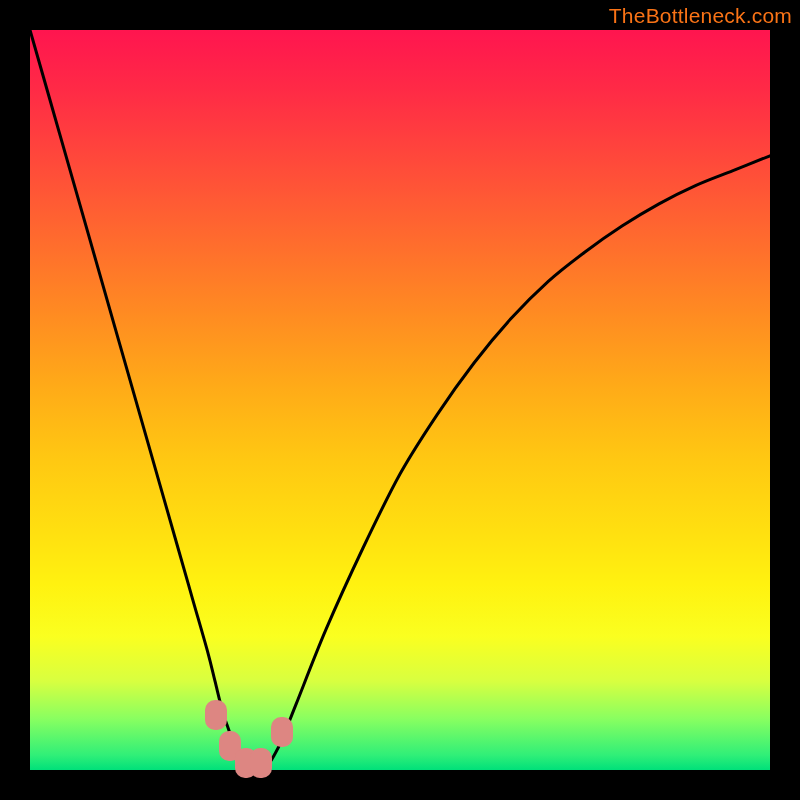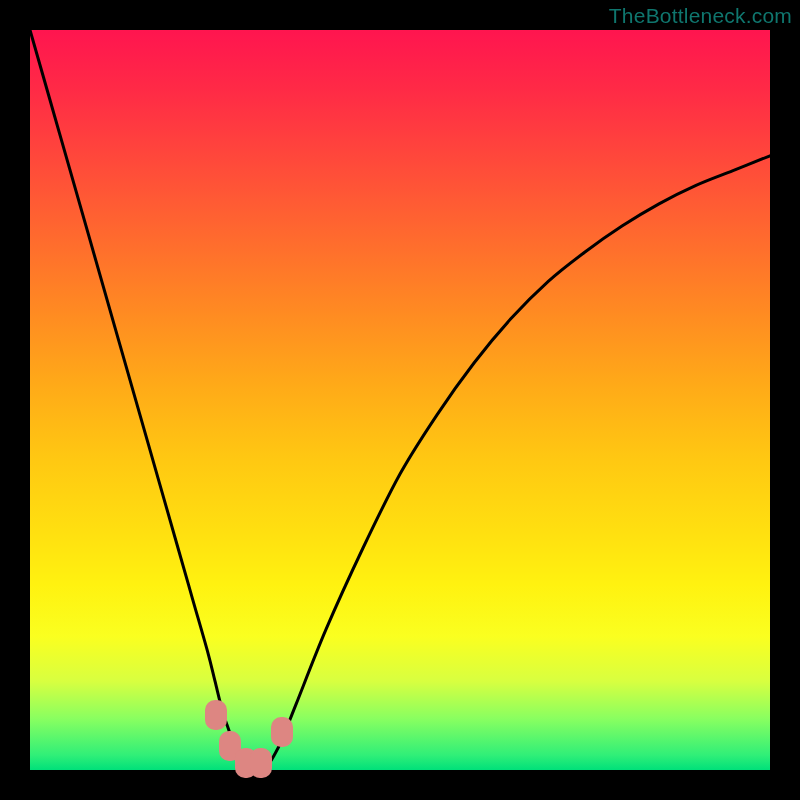--- a/index.html
+++ b/index.html
@@ -33,21 +33,21 @@
       #30ef78 98%,
       #00e07a 100%
     );
   }
   .watermark {
     position: absolute;
     top: 4px;
     right: 8px;
     font-family: Arial, Helvetica, sans-serif;
     font-size: 21px;
-    color: #0f766e;
+    color: #f97316;
     letter-spacing: 0.2px;
   }
   svg.curve {
     position: absolute;
     left: 0; top: 0;
     width: 100%;
     height: 100%;
   }
   .marker {
     position: absolute;

